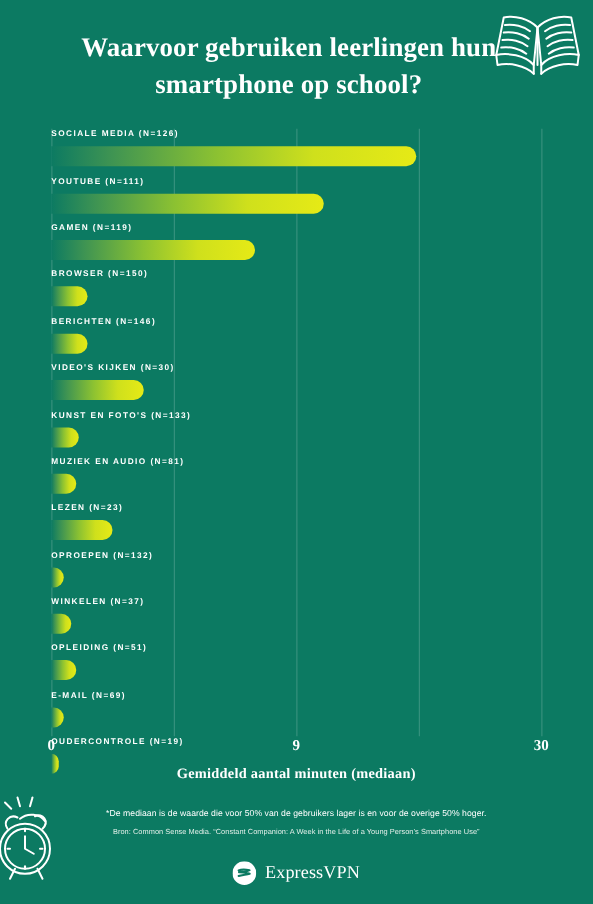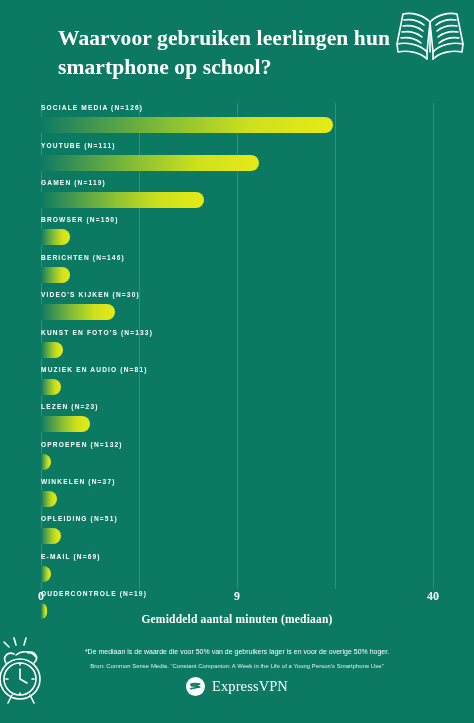--- a/index.html
+++ b/index.html
@@ -22,20 +22,21 @@
     position: relative;
     padding: 24px 70px 16px 30px;
   }
 
   .title {
     font-family: "Liberation Serif", serif;
     font-weight: bold;
     font-size: 21.5px;
     line-height: 1.33;
     color: #ffffff;
+    text-align: center;
     letter-spacing: 0.1px;
     padding-left: 28px;
   }
 
   .book-icon {
     position: absolute;
     top: 6px;
     right: 6px;
     width: 76px;
     height: 66px;
@@ -134,21 +135,21 @@
   }
   .source {
     font-size: 5.9px;
     color: #e2efe9;
     margin-top: 5px;
     letter-spacing: 0.05px;
   }
 
   
   .logo-wrap {
-    margin-top: 8px;
+    margin-top: 20px;
     display: flex;
     align-items: center;
     justify-content: center;
     gap: 7px;
   }
   .logo-mark { width: 19px; height: 19px; }
   .logo-text {
     font-family: "Liberation Serif", serif;
     font-size: 14.5px;
     color: #ffffff;
@@ -252,21 +253,21 @@
       <div class="row">
         <div class="row-label">OUDERCONTROLE (N=19)</div>
         <div class="bar" style="width: 1.5%;"></div>
       </div>
     </div>
 </div>
 
 <div class="axis">
     <span class="tick-label" style="left: 0%;">0</span>
     <span class="tick-label" style="left: 50%;">9</span>
-    <span class="tick-label" style="left: 100%;">40</span>
+    <span class="tick-label" style="left: 100%;">30</span>
   </div>
 <div class="axis-title">Gemiddeld aantal minuten (mediaan)</div>
 
 <div class="footnotes">
   <div class="footnote">*De mediaan is de waarde die voor 50% van de gebruikers lager is en voor de overige 50% hoger.</div>
   <div class="source">Bron: Common Sense Media. “Constant Companion: A Week in the Life of a Young Person’s Smartphone Use”</div>
 </div>
 
 <div class="logo-wrap">
   <svg class="logo-mark" viewBox="0 0 24 24">

